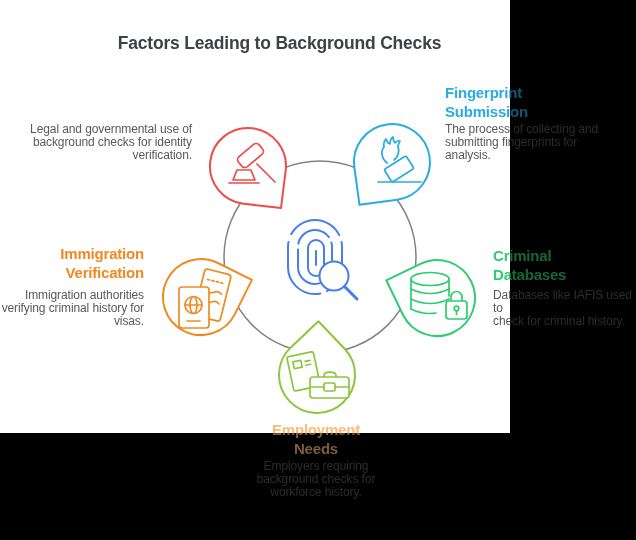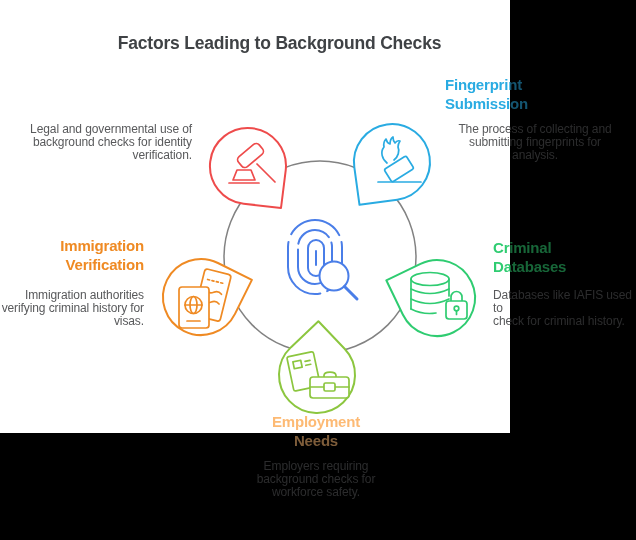--- a/index.html
+++ b/index.html
@@ -3,26 +3,26 @@
 <meta charset="utf-8">
 <style>
   html,body{margin:0;padding:0;background:#000;}
   .stage{position:relative;width:636px;height:540px;background:#000;overflow:hidden;
          font-family:"Liberation Sans", sans-serif;}
   .card{position:absolute;left:0;top:0;width:510px;height:433px;background:#fff;}
   .diagram{position:absolute;left:0;top:0;z-index:2;}
   .txt{position:absolute;z-index:3;white-space:pre-line;}
   .page-title{top:33px;left:0;width:559px;text-align:center;font-size:17.5px;font-weight:bold;
               color:#3f4245;letter-spacing:-0.2px;}
-  .heading{font-size:15px;font-weight:bold;line-height:19px;letter-spacing:-0.2px;}
+  .heading{font-size:15px;font-weight:bold;line-height:19px;letter-spacing:-0.2px;margin-top:8px;}
   .desc{font-size:12px;line-height:13.2px;color:#58595b;letter-spacing:-0.1px;}
   .h-legal{top:96px;right:444px;width:170px;text-align:right;color:#ee4b4b;}
   .d-legal{top:123px;right:444px;width:170px;text-align:right;}
   .h-fingerprint{top:75px;left:445px;width:180px;text-align:left;color:#29abe2;}
-  .d-fingerprint{top:123px;left:445px;width:180px;text-align:center;}
+  .d-fingerprint{top:123px;left:445px;width:180px;text-align:left;}
   .h-immigration{top:236px;right:492px;width:170px;text-align:right;color:#ef8a23;}
   .d-immigration{top:289px;right:492px;width:170px;text-align:right;}
   .h-criminal{top:238px;left:493px;width:150px;text-align:left;color:#2fcc71;}
   .d-criminal{top:289px;left:493px;width:150px;text-align:left;}
   .h-employment{top:412px;left:236px;width:160px;text-align:center;color:#fdba74;}
   .d-employment{top:460px;left:236px;width:160px;text-align:center;}
   .dim{position:absolute;z-index:4;background:rgba(0,0,0,0.5);pointer-events:none;}
   .dim-right{left:510px;top:0;width:126px;height:540px;}
   .dim-bottom{left:0;top:433px;width:510px;height:107px;}
 </style>
@@ -125,21 +125,21 @@
 
   <div class="txt heading h-criminal">Criminal
 Databases</div>
   <div class="txt desc d-criminal">Databases like IAFIS used to
 check for criminal history.</div>
 
   <div class="txt heading h-employment">Employment
 Needs</div>
   <div class="txt desc d-employment">Employers requiring
 background checks for
-workforce safety.</div>
+workforce history.</div>
 
   <div class="txt heading h-immigration">Immigration
 Verification</div>
   <div class="txt desc d-immigration">Immigration authorities
 verifying criminal history for
 visas.</div>
 
   <div class="dim dim-right"></div>
   <div class="dim dim-bottom"></div>
 

